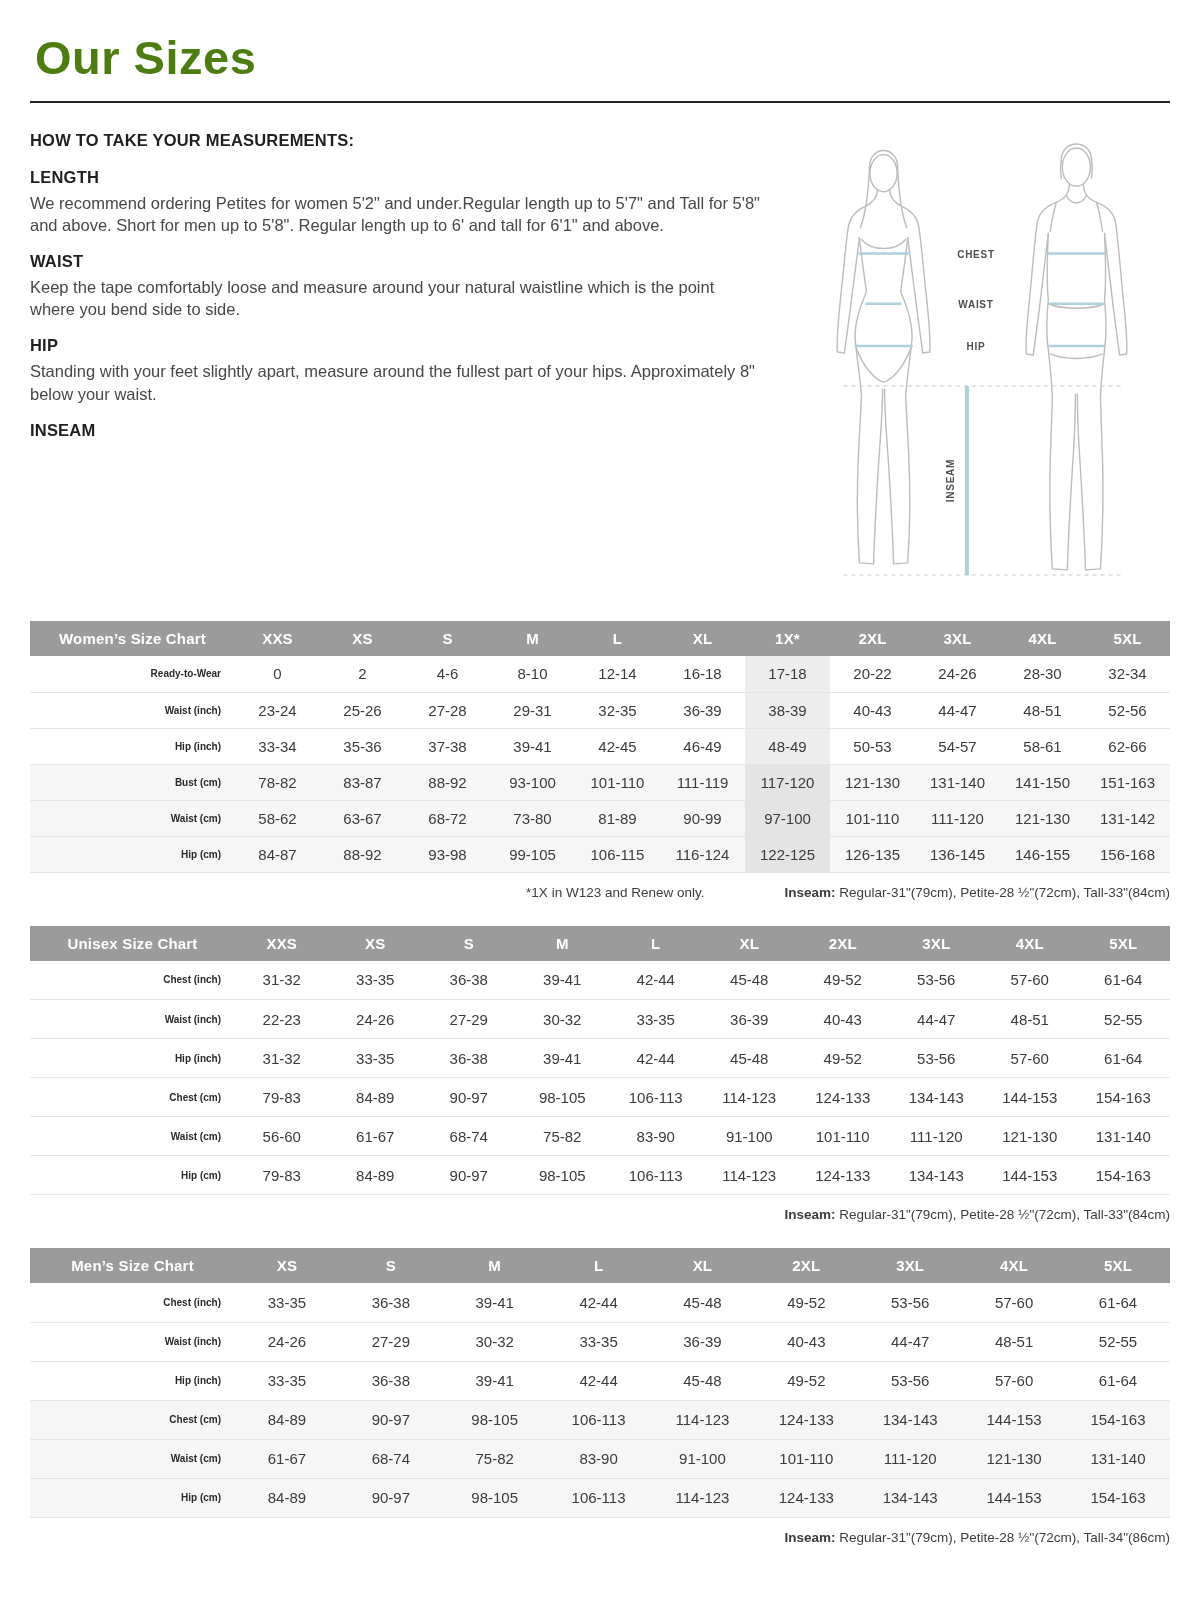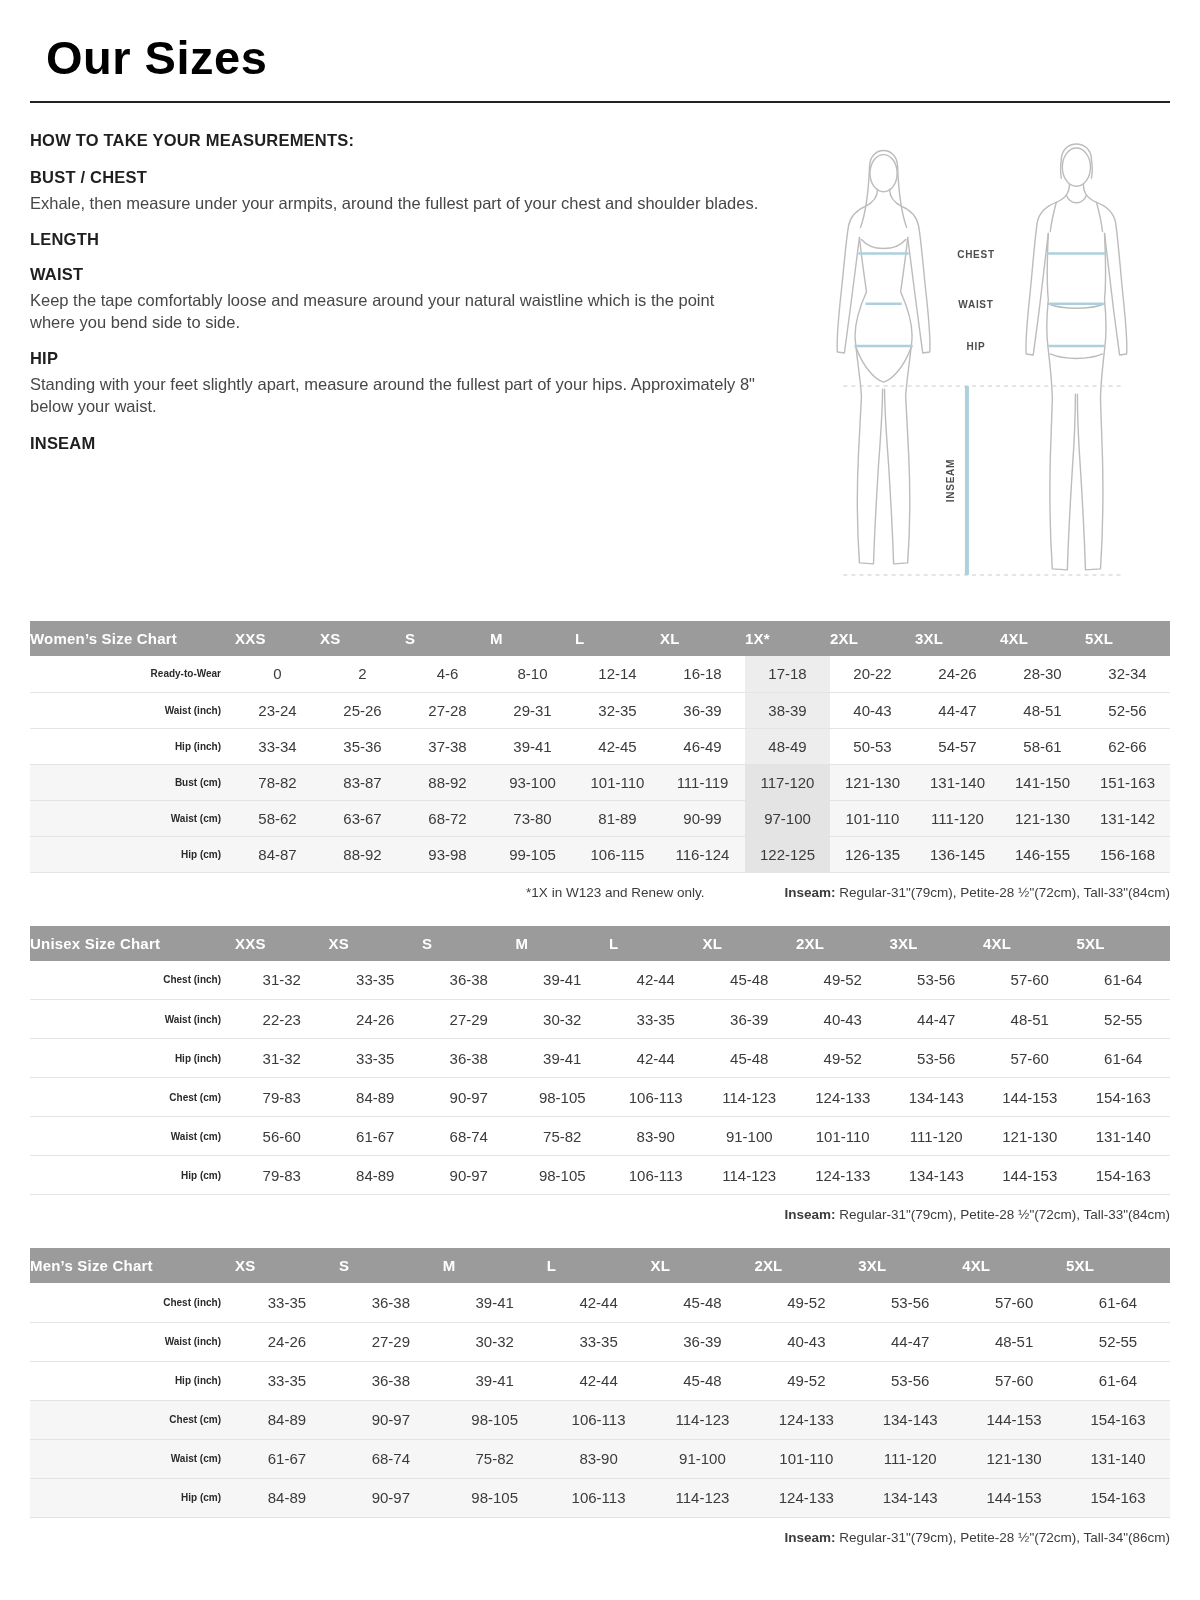--- a/index.html
+++ b/index.html
@@ -8,23 +8,23 @@
     width: 1200px;
     font-family: "Liberation Sans", sans-serif;
     color: #3f3f3f;
     -webkit-font-smoothing: antialiased;
   }
   .page { padding: 24px 30px 24px; }
 
   h1.page-title {
     font-size: 47px;
     font-weight: 800;
-    color: #000000;
+    color: #4d7c0f;
     letter-spacing: 0.5px;
-    margin: 6px 16px 16px;
+    margin: 6px 5px 16px;
   }
   .title-rule { border: none; border-top: 2px solid #222; margin: 0 0 28px; }
 
   .top { display: flex; gap: 16px; }
   .instructions { width: 740px; flex: none; padding-right: 10px; }
   h2.how-to {
     font-size: 16.5px; font-weight: 700; color: #1f1f1f;
     letter-spacing: 0.2px; margin-bottom: 18px;
   }
   .instructions section { margin-bottom: 16px; }
@@ -49,21 +49,21 @@
 
   .size-table {
     width: 100%;
     border-collapse: collapse;
     table-layout: fixed;
     margin-top: 26px;
   }
   .size-table th {
     background: #9b9b9b; color: #ffffff;
     font-size: 15px; font-weight: 700;
-    height: 35px; text-align: left; letter-spacing: 0.2px;
+    height: 35px; text-align: center; letter-spacing: 0.2px;
   }
   .size-table td {
     text-align: center; font-size: 15px; color: #3b3b3b;
     height: 36px; border-bottom: 1px solid #e4e4e4;
   }
   table[data-table="1"] td, table[data-table="2"] td { height: 39px; }
   .size-table td.rowlabel {
     font-weight: 700; color: #2a2a2a; text-align: right;
     padding-right: 14px; font-size: 10px;
   }
@@ -83,25 +83,22 @@
 <div class="page">
 
   <h1 class="page-title">Our Sizes</h1>
   <hr class="title-rule">
 
   <div class="top">
     <div class="instructions">
       <h2 class="how-to">HOW TO TAKE YOUR MEASUREMENTS:</h2>
 
       <section>
-        <h3>BUST / CHEST</h3>
-        <p>Exhale, then measure under your armpits, around the fullest part of your chest and shoulder blades.</p>
-      </section>
-      <section>
         <h3>LENGTH</h3>
+        <p>We recommend ordering Petites for women 5'2" and under.Regular length up to 5'7" and Tall for 5'8" and above. Short for men up to 5'8". Regular length up to 6' and tall for 6'1" and above.</p>
       </section>
       <section>
         <h3>WAIST</h3>
         <p>Keep the tape comfortably loose and measure around your natural waistline which is the point where you bend side to side.</p>
       </section>
       <section>
         <h3>HIP</h3>
         <p>Standing with your feet slightly apart, measure around the fullest part of your hips. Approximately 8" below your waist.</p>
       </section>
       <section>

